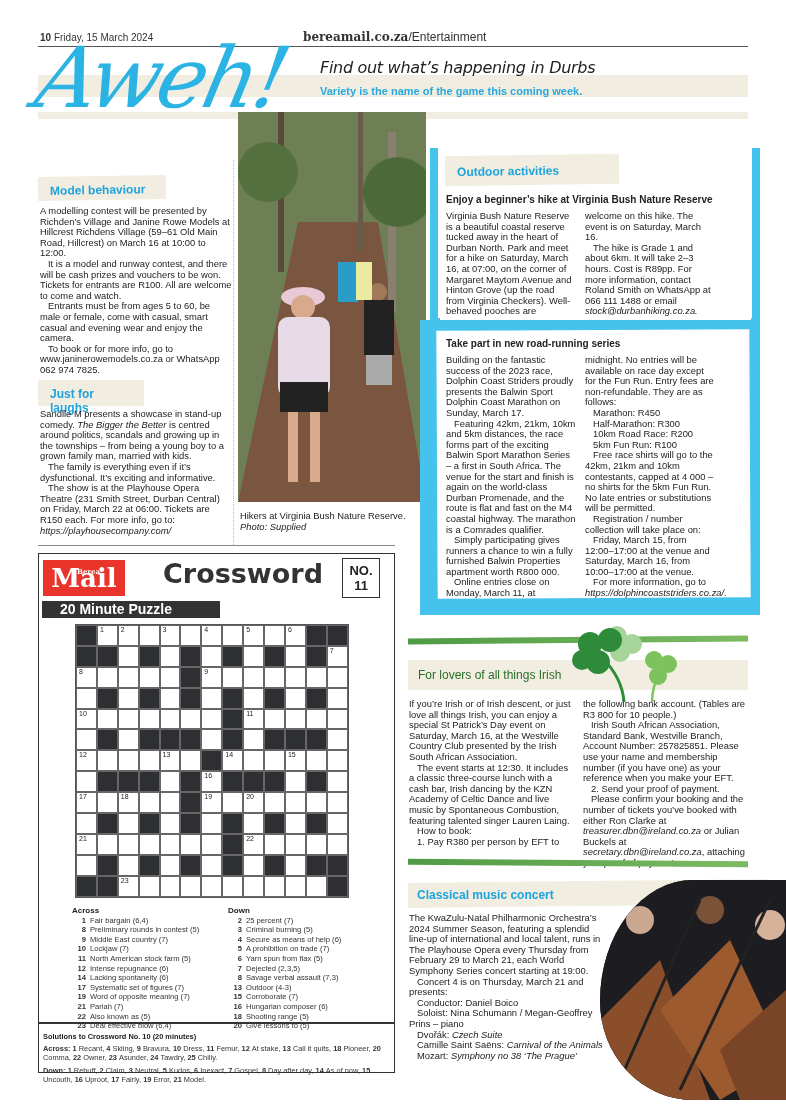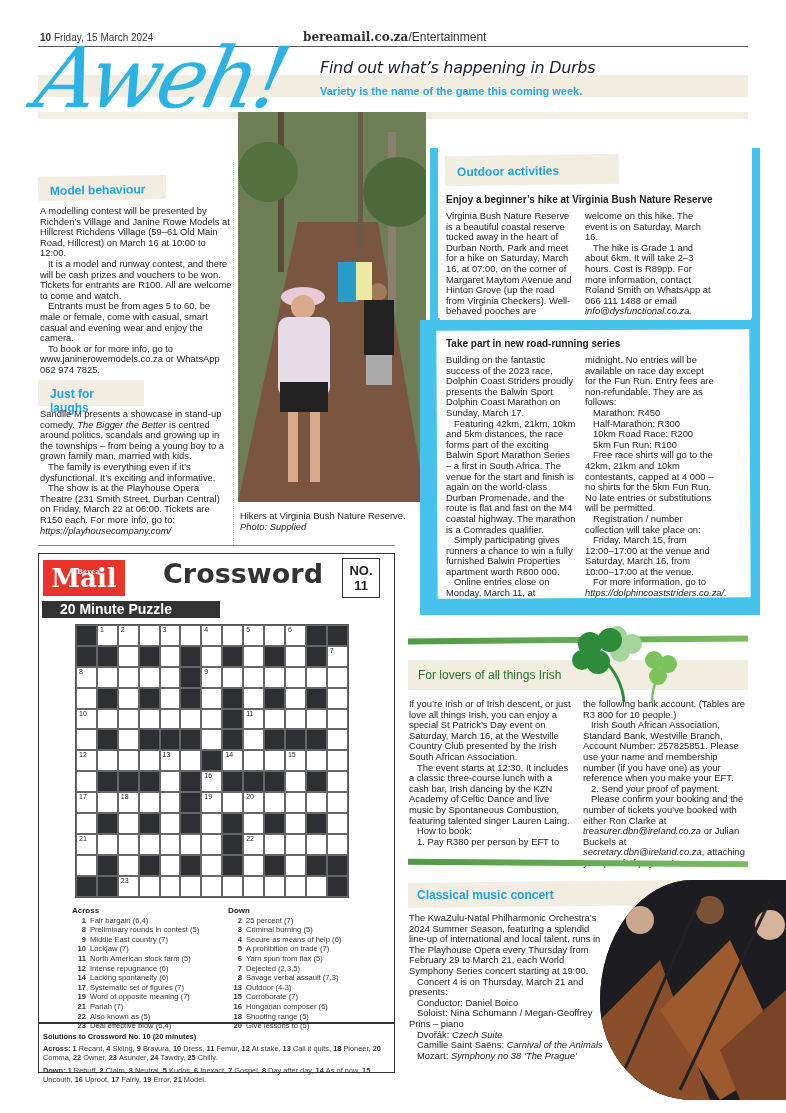--- a/index.html
+++ b/index.html
@@ -108,21 +108,21 @@
 <div class="abs blue-frame"></div>
 <div class="abs blue-fill"></div>
 <div class="abs white-card" style="left:438px;top:148px;width:314px;height:170px"></div>
 <div class="abs band section-label" style="left:445px;top:155px;width:174px;height:30px;transform:rotate(-.8deg);padding-top:9px"><span>Outdoor activities</span></div>
 <div class="abs h-bold" style="left:446px;top:194px">Enjoy a beginner’s hike at Virginia Bush Nature Reserve</div>
 <div class="col body" style="left:446px;top:211px;width:128px">
   <p class="noin">Virginia Bush Nature Reserve is a beautiful coastal reserve tucked away in the heart of Durban North. Park and meet for a hike on Saturday, March 16, at 07:00, on the corner of Margaret Maytom Avenue and Hinton Grove (up the road from Virginia Checkers). Well-behaved pooches are</p>
 </div>
 <div class="col body" style="left:585px;top:211px;width:128px">
   <p class="noin">welcome on this hike. The event is on Saturday, March 16.</p>
-  <p><span>The hike is Grade 1 and about 6km. It will take 2–3 hours. Cost is R89pp. For more information, contact Roland Smith on WhatsApp at 066 111 1488 or email </span><i>info@dysfunctional.co.za.</i></p>
+  <p><span>The hike is Grade 1 and about 6km. It will take 2–3 hours. Cost is R89pp. For more information, contact Roland Smith on WhatsApp at 066 111 1488 or email </span><i>stock@durbanhiking.co.za.</i></p>
 </div>
 
 <div class="abs white-card" style="left:437px;top:330px;width:313px;height:268px;transform:rotate(-.3deg)"></div>
 <div class="abs h-bold" style="left:446px;top:338px">Take part in new road-running series</div>
 <div class="col body" style="left:446px;top:355px;width:130px">
   <p class="noin">Building on the fantastic success of the 2023 race, Dolphin Coast Striders proudly presents the Balwin Sport Dolphin Coast Marathon on Sunday, March 17.</p>
   <p>Featuring 42km, 21km, 10km and 5km distances, the race forms part of the exciting Balwin Sport Marathon Series – a first in South Africa. The venue for the start and finish is again on the world-class Durban Promenade, and the route is flat and fast on the M4 coastal highway. The marathon is a Comrades qualifier.</p>
   <p>Simply participating gives runners a chance to win a fully furnished Balwin Properties apartment worth R800 000.</p>
   <p>Online entries close on Monday, March 11, at</p>
 </div>

